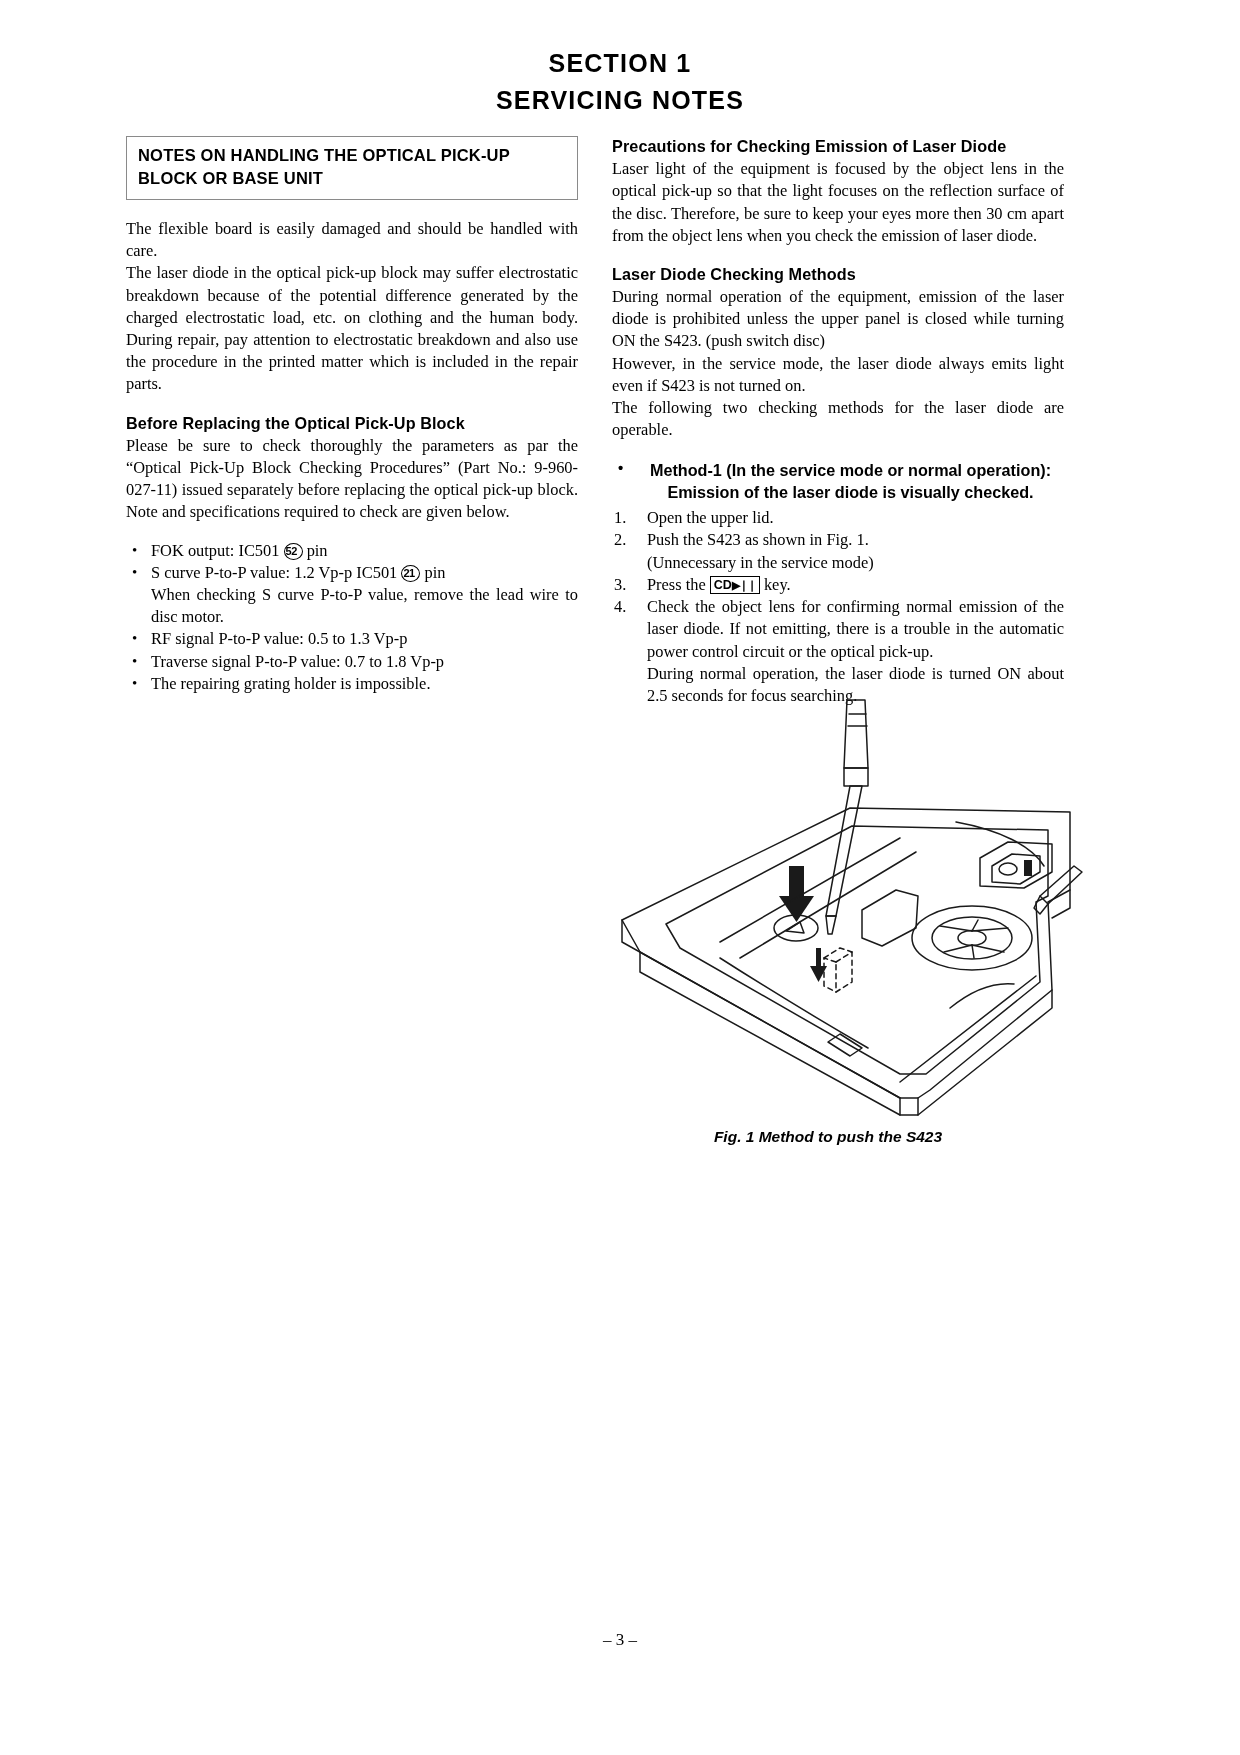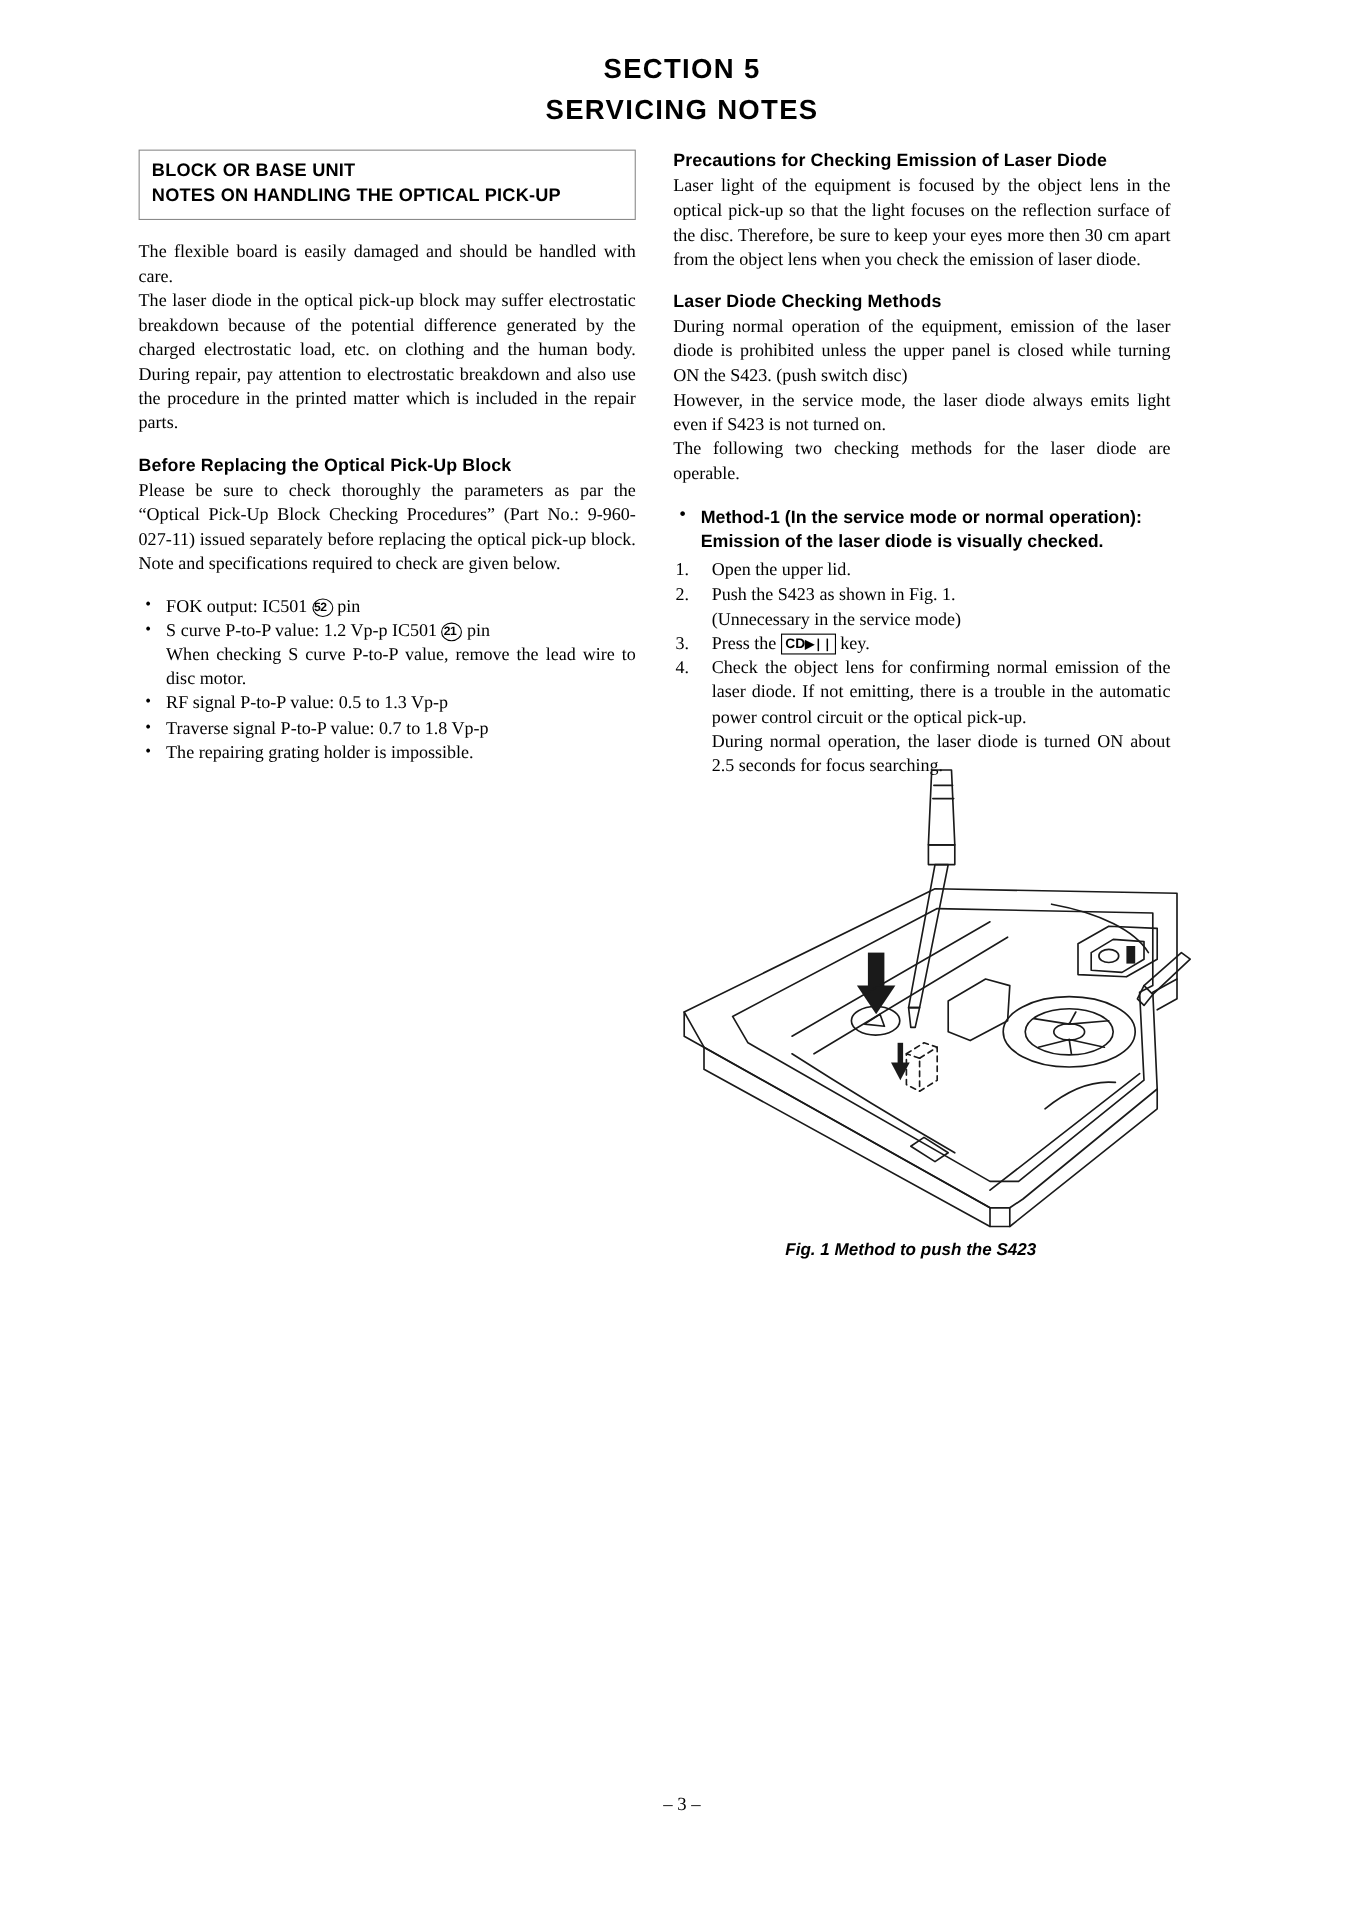--- a/index.html
+++ b/index.html
@@ -137,20 +137,21 @@
     margin: 17px 0 0 0;
     padding: 0;
   }
   ul.bold-bullets > li {
     position: relative;
     padding-left: 25px;
     font-family: "Liberation Sans", sans-serif;
     font-weight: bold;
     font-size: 16.2px;
     line-height: 1.38;
+    text-align: center;
   }
   ul.bold-bullets > li::before {
     content: "\2022";
     position: absolute;
     left: 6px;
     top: -1px;
     font-size: 15px;
   }
 
   
@@ -230,29 +231,29 @@
     font-size: 17px;
     font-family: "Liberation Serif", serif;
   }
 </style>
 </head>
 <body>
 
 <div class="page">
 
   <div class="doc-header">
-    <div class="section-line1">SECTION  5</div>
+    <div class="section-line1">SECTION  1</div>
     <div class="section-line2">SERVICING  NOTES</div>
   </div>
 
   <div class="col col-left">
 
     <div class="titlebox">
+      <div class="titlebox-line">NOTES  ON  HANDLING  THE  OPTICAL  PICK-UP</div>
       <div class="titlebox-line">BLOCK OR BASE UNIT</div>
-      <div class="titlebox-line">NOTES  ON  HANDLING  THE  OPTICAL  PICK-UP</div>
     </div>
 
     <p class="body">The flexible board is easily damaged and should be handled with care.</p>
     <p class="body">The laser diode in the optical pick-up block may suffer electrostatic breakdown because of the potential difference generated by the charged electrostatic load, etc. on clothing and the human body. During repair, pay attention to electrostatic breakdown and also use the procedure in the printed matter which is included in the repair parts.</p>
 
     <h3 class="sub">Before Replacing the Optical Pick-Up Block</h3>
     <p class="body">Please be sure to check thoroughly the parameters as par the “Optical Pick-Up Block Checking Procedures” (Part No.: 9-960-027-11) issued separately before replacing the optical pick-up block. Note and specifications required to check are given below.</p>
 
     <ul class="bullets">
       <li>

